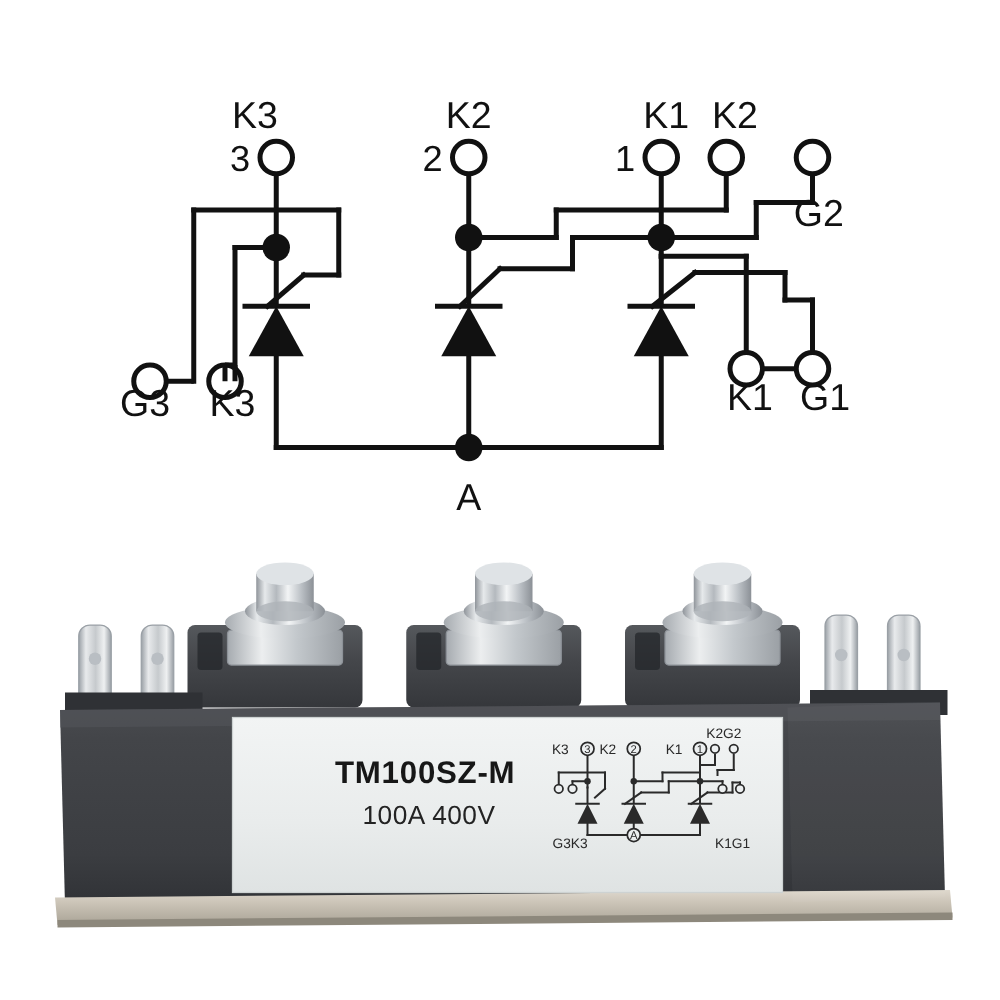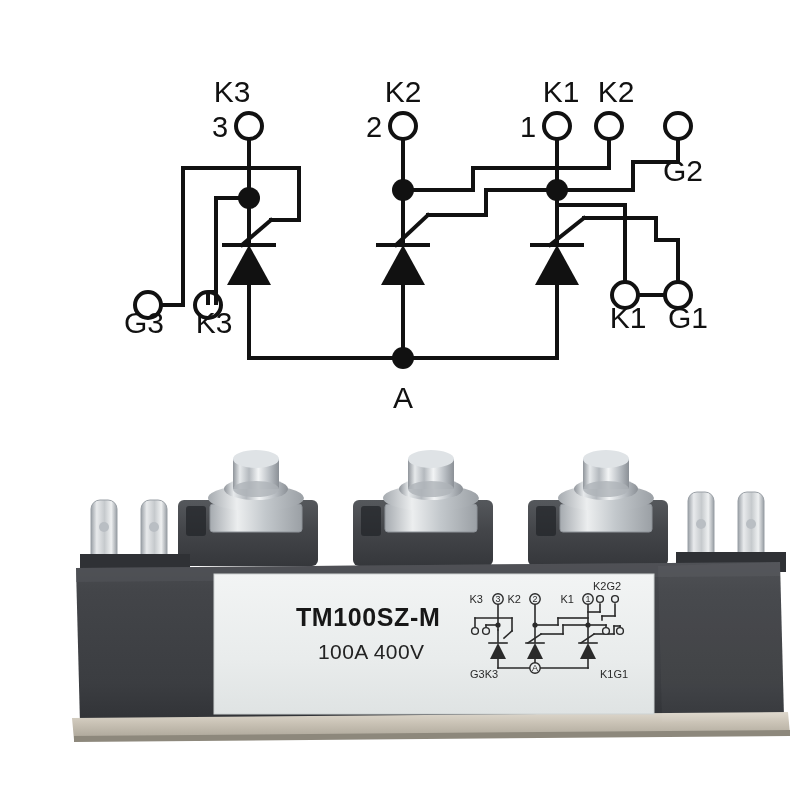--- a/index.html
+++ b/index.html
@@ -11,21 +11,20 @@
     width: 800px;
     height: 800px;
     position: relative;
     font-family: "Liberation Sans", sans-serif;
     overflow: hidden;
   }
   .page {
     position: absolute;
     inset: 0;
     background: #fef9c3;
-    margin-left: 28px;
   }
 
   
   #schematic-panel {
     position: absolute;
     left: 0; top: 0;
     width: 800px; height: 430px;
   }
   #schematic-svg { display: block; }
   .sch-label {

